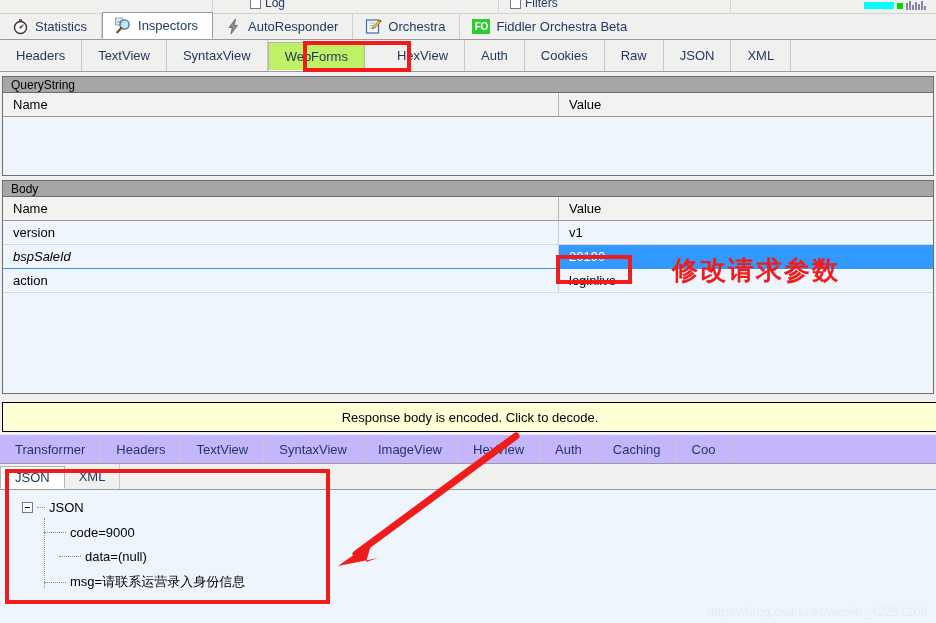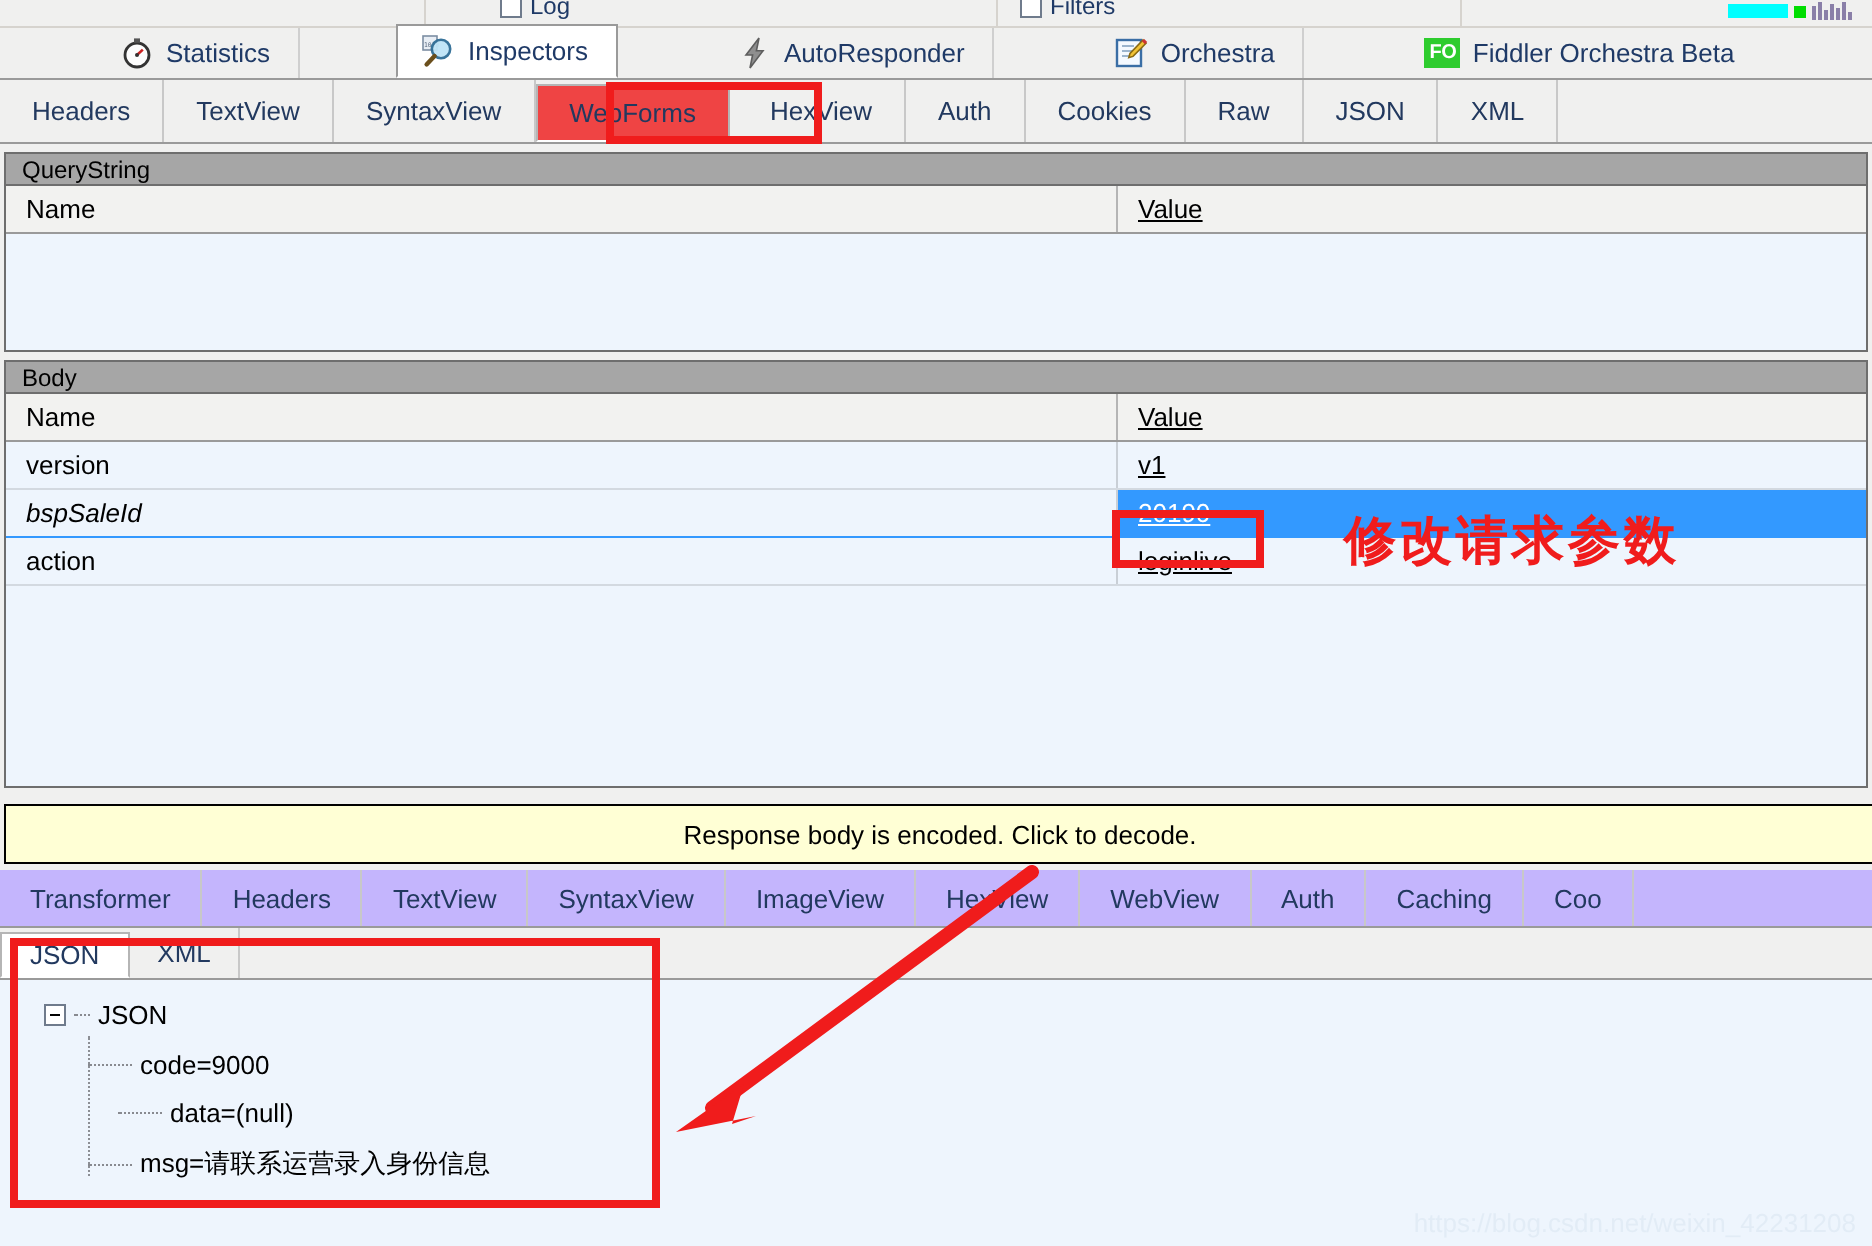--- a/index.html
+++ b/index.html
@@ -52,21 +52,20 @@
   }
   .mtab {
     position: relative;
     display: flex; align-items: center; gap: 6px;
     padding: 0 14px 0 12px;
     font-size: 13px; color: #1f3a67;
     background: #f0f0ef;
     border-right: 1px solid #cfcfcf;
     white-space: nowrap;
     cursor: default;
-    margin-left: 48px;
   }
   .mtab.active {
     background: #ffffff;
     border-left: 1px solid #9a9a9a;
     border-right: 1px solid #9a9a9a;
     border-top: 1px solid #9a9a9a;
     margin-top: -2px;
     border-bottom: 1px solid #ffffff;
     z-index: 3;
   }
@@ -88,24 +87,24 @@
   }
   .stab {
     display: flex; align-items: center; justify-content: center;
     padding: 0 16px;
     font-size: 13px; color: #22395f;
     border-right: 1px solid #c8c8c8;
     white-space: nowrap;
     cursor: default;
   }
   .stab.sel {
-    background: #ef4444;
+    background: #bef264;
     border: 1px solid #b5b5b5;
     border-bottom-color: #ffffff;
-    margin: 2px 4px 0 0;
+    margin: 2px 16px 0 0;
   }
   .stab.tail { border-right: none; flex: 1 1 auto; }
 
   
   .sect-title {
     position: absolute; left: 2px; width: 932px; height: 16px;
     background: #a6a6a6;
     color: #000000;
     font-size: 12px;
     padding-left: 8px;
@@ -128,21 +127,21 @@
     background: #f2f2f0;
     border-bottom: 1px solid #9a9a9a;
   }
   .gcell {
     font-size: 13px; color: #000000;
     display: flex; align-items: center;
     padding-left: 10px;
     overflow: hidden; white-space: nowrap;
   }
   .gcell.c-name { width: 556px; border-right: 1px solid #c9cfd6; flex: 0 0 556px; }
-  .gcell.c-val { flex: 1 1 auto; text-decoration: underline; }
+  .gcell.c-val { flex: 1 1 auto; }
   .grow.head .gcell.c-name { border-right: 1px solid #b5b5b5; }
   .grow.selected { background: #3399ff; border-bottom: 1px solid #3399ff; }
   .grow.selected .gcell.c-name { background: #eef5fd; border-right: 1px solid #c9cfd6; font-style: italic; }
   .grow.selected .gcell.c-val { color: #ffffff; }
   .gfill { background: #eef5fd; }
 
   
   .notice {
     position: absolute; left: 2px; width: 936px; height: 30px;
     background: #ffffd5;
@@ -411,23 +410,20 @@
     <div class="rtab">
         <span>SyntaxView</span>
       </div>
     <div class="rtab">
         <span>ImageView</span>
       </div>
     <div class="rtab">
         <span>HexView</span>
       </div>
     <div class="rtab">
-        <span>WebView</span>
-      </div>
-    <div class="rtab">
         <span>Auth</span>
       </div>
     <div class="rtab">
         <span>Caching</span>
       </div>
     <div class="rtab">
         <span>Coo</span>
       </div>
   </div>
 

